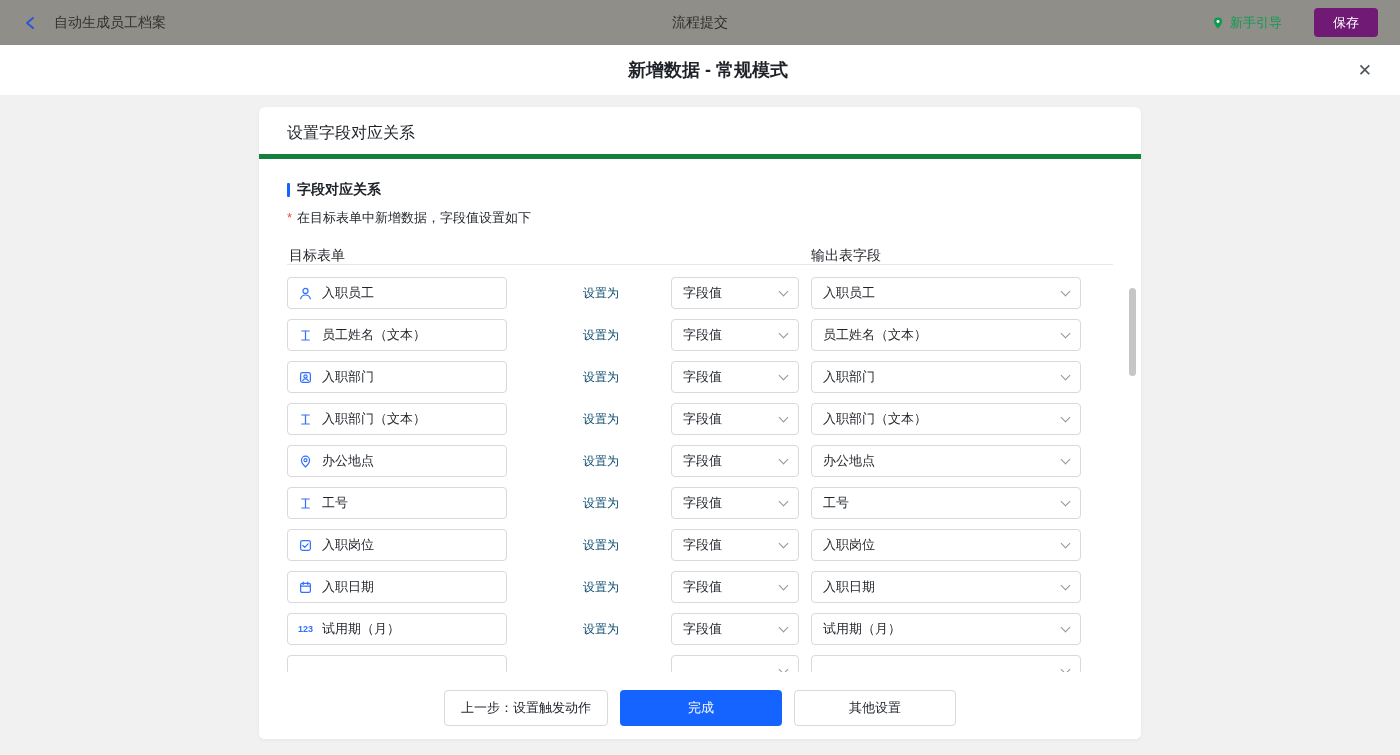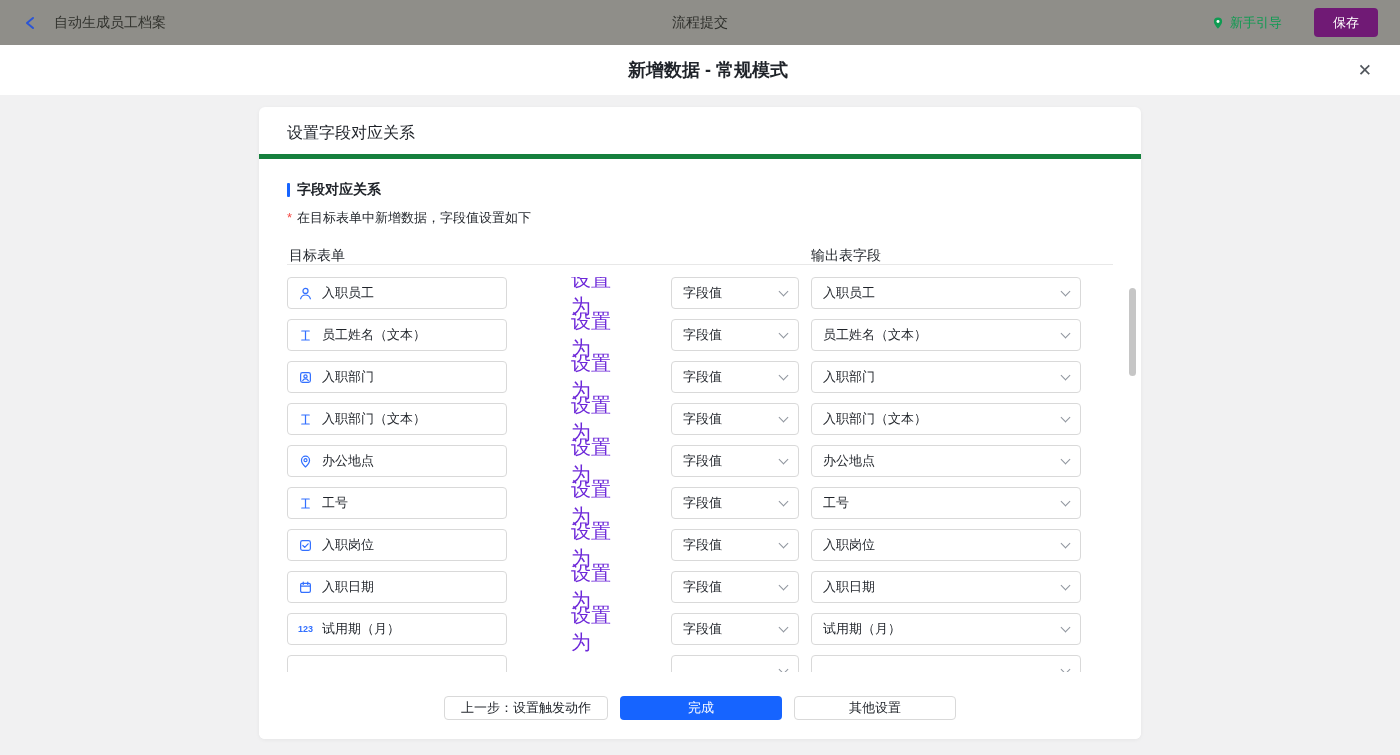--- a/index.html
+++ b/index.html
@@ -37,31 +37,31 @@
   .col-headers { margin-top:20px; height:18px; padding-bottom:13px; border-bottom:1px solid #e8e8e8; font-size:14px; color:#1f2329; position:relative; }
   .col-left { position:absolute; left:2px; }
   .col-right { position:absolute; left:524px; }
 
   .rows { margin-top:12px; height:395px; overflow:hidden; }
   .row { display:flex; align-items:center; height:32px; margin-bottom:10px; }
   .field-box { width:220px; height:32px; border:1px solid #d9d9d9; border-radius:4px; display:flex; align-items:center; padding:0 9px; background:#fff; cursor:pointer; flex:none; }
   .field-icon { display:inline-flex; align-items:center; justify-content:center; width:17px; height:17px; color:#3370ff; margin-right:8px; flex:none; }
   .icon-123 { font-size:9px; font-weight:700; color:#3370ff; }
   .field-label { font-size:13px; color:#1f2329; white-space:nowrap; }
-  .setas { margin-left:64px; width:48px; font-size:20px; color:#6d28d9; flex:none; }
+  .setas { margin-left:64px; width:48px; font-size:12px; color:#0c4a6e; flex:none;text-align:right; }
   .select { height:32px; border:1px solid #d9d9d9; border-radius:4px; background:#fff; display:flex; align-items:center; justify-content:space-between; padding:0 11px; font-size:13px; color:#1f2329; cursor:pointer; flex:none;text-align:right; }
   .select.small { width:128px; margin-left:52px; }
   .select.large { width:270px; margin-left:12px; }
   .chev { width:7px; height:7px; border-right:1.4px solid #8f959e; border-bottom:1.4px solid #8f959e; transform:rotate(45deg); margin-top:-3px; margin-left:8px; flex:none; }
 
   .scrollbar { position:absolute; top:181px; right:5px; width:7px; height:404px; }
   .scroll-thumb { width:7px; height:88px; background:#c6c6c6; border-radius:4px; cursor:pointer; }
 
   .card-footer { position:absolute; left:0; right:0; bottom:0; height:62px; background:#fff; display:flex; align-items:center; justify-content:center; gap:12px; border-radius:0 0 6px 6px; }
-  .btn { height:24px; min-width:162px; border-radius:4px; font-size:13px; cursor:pointer; font-family:Liberation Mono, monospace; padding:0 16px; }
+  .btn { height:36px; min-width:162px; border-radius:4px; font-size:13px; cursor:pointer; font-family:Liberation Mono, monospace; padding:0 16px; }
   .btn.ghost { background:#fff; border:1px solid #d9d9d9; color:#1f2329; }
   .btn.primary { background:#1664ff; border:none; color:#fff; }
 </style>
 </head>
 <body>
 
 <div class="topbar">
   <span class="back-icon">
     <svg width="18" height="18" viewBox="0 0 18 18" fill="none" stroke="#2b55d6" stroke-width="2" stroke-linecap="round" stroke-linejoin="round">
         <polyline points="11,4 5,9 11,14"></polyline>

